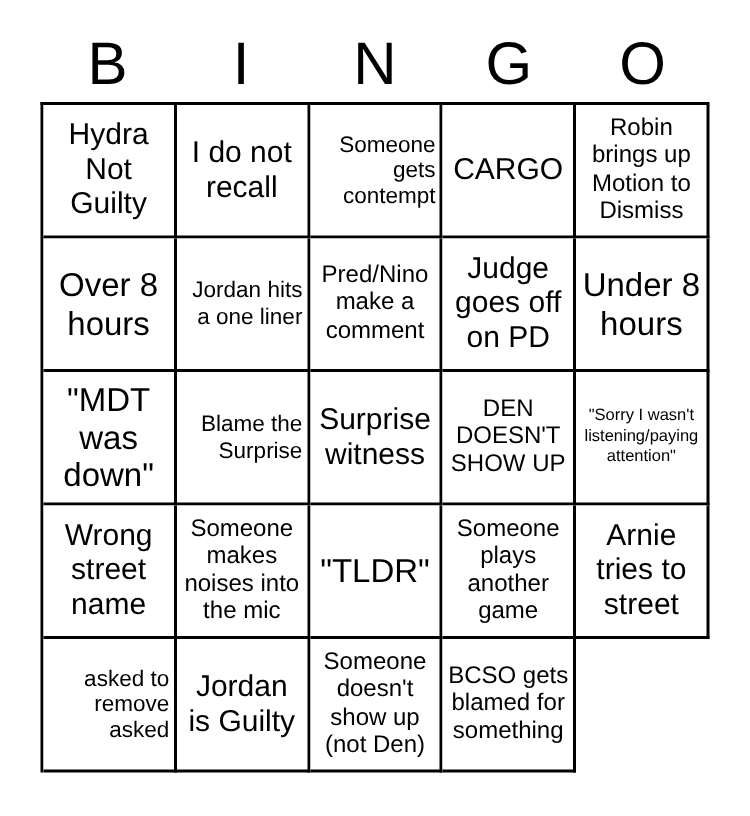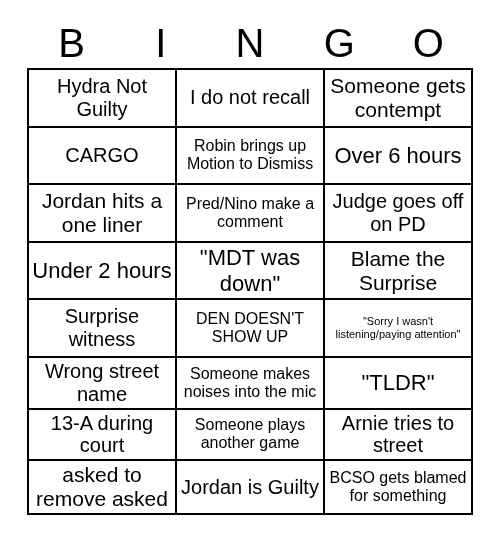--- a/index.html
+++ b/index.html
@@ -42,21 +42,21 @@
   #grid {
     position: absolute;
     left: 27px;
     top: 68px;
     width: 446px;
     height: 447px;
     box-sizing: border-box;
     border-top: 2px solid #000000;
     border-left: 2px solid #000000;
     display: grid;
-    grid-template-columns: repeat(3, 1fr);
+    grid-template-columns: repeat(5, 1fr);
     grid-template-rows: repeat(5, 1fr);
     background: #ffffff;
   }
   .cell {
     box-sizing: border-box;
     border-right: 2px solid #000000;
     border-bottom: 2px solid #000000;
     display: flex;
     align-items: center;
     justify-content: center;
@@ -67,21 +67,21 @@
   }
   .cell-text {
     display: block;
     width: 100%;
     line-height: 1.14;
     word-wrap: break-word;
     hyphens: none;
   }
   .fs-xl .cell-text { font-size: 22px; }
   .fs-lg .cell-text { font-size: 20px; }
-  .fs-md .cell-text { font-size: 21px; }
+  .fs-md .cell-text { font-size: 15px; text-align: right; }
   .fs-sm .cell-text { font-size: 16px; }
   .fs-xs .cell-text { font-size: 11px; line-height: 1.22; }
 </style>
 </head>
 <body>
 
 <div id="bingo-card">
 
   <div id="header-row">
     <div class="header-letter">B</div>
@@ -103,33 +103,33 @@
         <span class="cell-text">Someone gets contempt</span>
       </div>
     <div class="cell fs-lg">
         <span class="cell-text">CARGO</span>
       </div>
     <div class="cell fs-sm">
         <span class="cell-text">Robin brings up Motion to Dismiss</span>
       </div>
 
     <div class="cell fs-xl">
-        <span class="cell-text">Over 6 hours</span>
+        <span class="cell-text">Over 8 hours</span>
       </div>
     <div class="cell fs-md">
         <span class="cell-text">Jordan hits a one liner</span>
       </div>
     <div class="cell fs-sm">
         <span class="cell-text">Pred/Nino make a comment</span>
       </div>
     <div class="cell fs-lg">
         <span class="cell-text">Judge goes off on PD</span>
       </div>
     <div class="cell fs-xl">
-        <span class="cell-text">Under 2 hours</span>
+        <span class="cell-text">Under 8 hours</span>
       </div>
 
     <div class="cell fs-xl">
         <span class="cell-text">"MDT was down"</span>
       </div>
     <div class="cell fs-md">
         <span class="cell-text">Blame the Surprise</span>
       </div>
     <div class="cell fs-lg">
         <span class="cell-text">Surprise witness</span>
@@ -143,35 +143,35 @@
 
     <div class="cell fs-lg">
         <span class="cell-text">Wrong street name</span>
       </div>
     <div class="cell fs-sm">
         <span class="cell-text">Someone makes noises into the mic</span>
       </div>
     <div class="cell fs-xl">
         <span class="cell-text">"TLDR"</span>
       </div>
-    <div class="cell fs-lg">
-        <span class="cell-text">13-A during court</span>
-      </div>
     <div class="cell fs-sm">
         <span class="cell-text">Someone plays another game</span>
       </div>
 
     <div class="cell fs-lg">
         <span class="cell-text">Arnie tries to street</span>
       </div>
     <div class="cell fs-md">
         <span class="cell-text">asked to remove asked</span>
       </div>
     <div class="cell fs-lg">
         <span class="cell-text">Jordan is Guilty</span>
       </div>
     <div class="cell fs-sm">
+        <span class="cell-text">Someone doesn't show up (not Den)</span>
+      </div>
+    <div class="cell fs-sm">
         <span class="cell-text">BCSO gets blamed for something</span>
       </div>
 
   </div>
 
 </div>
 
 </body></html>

